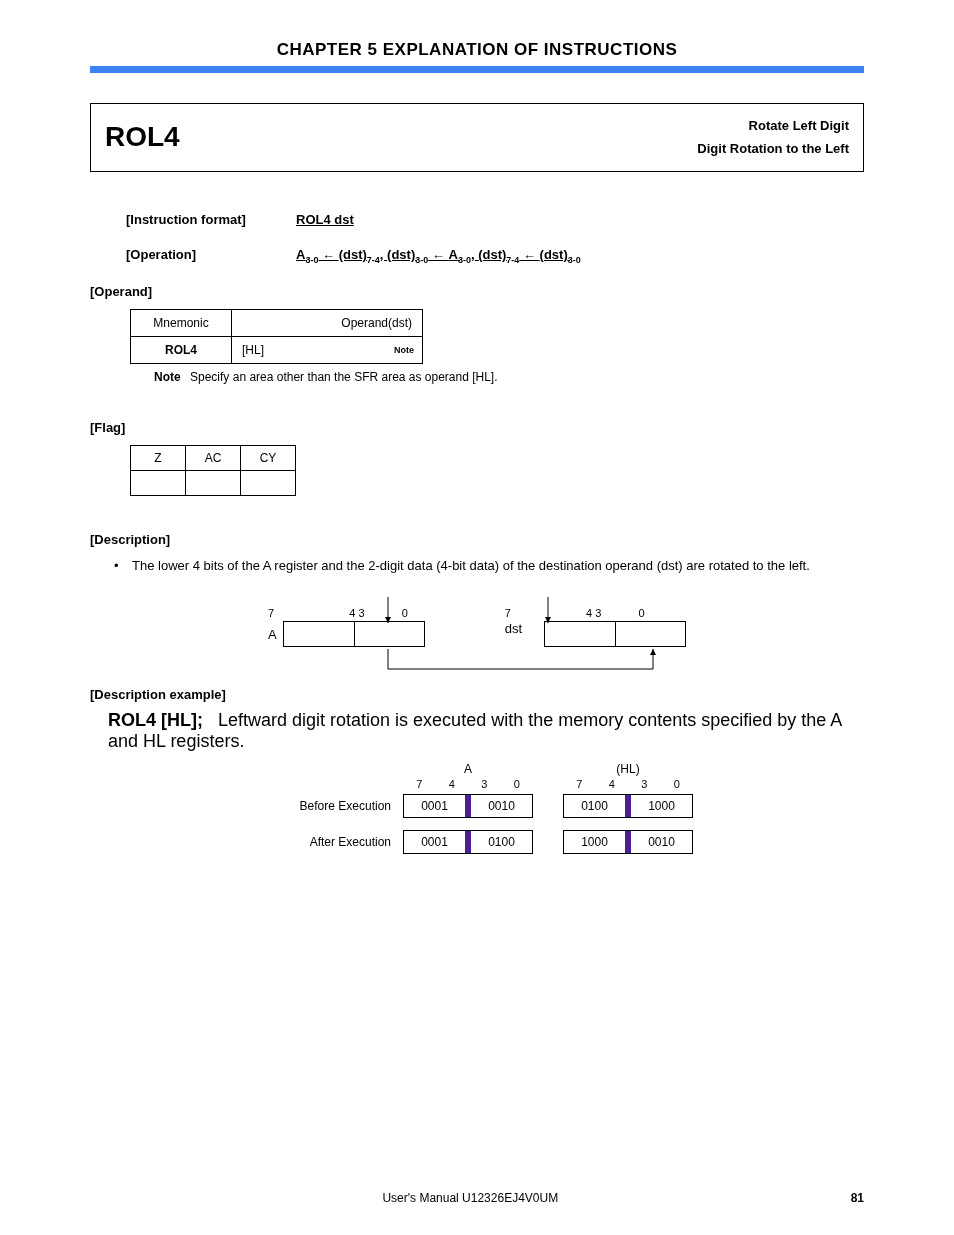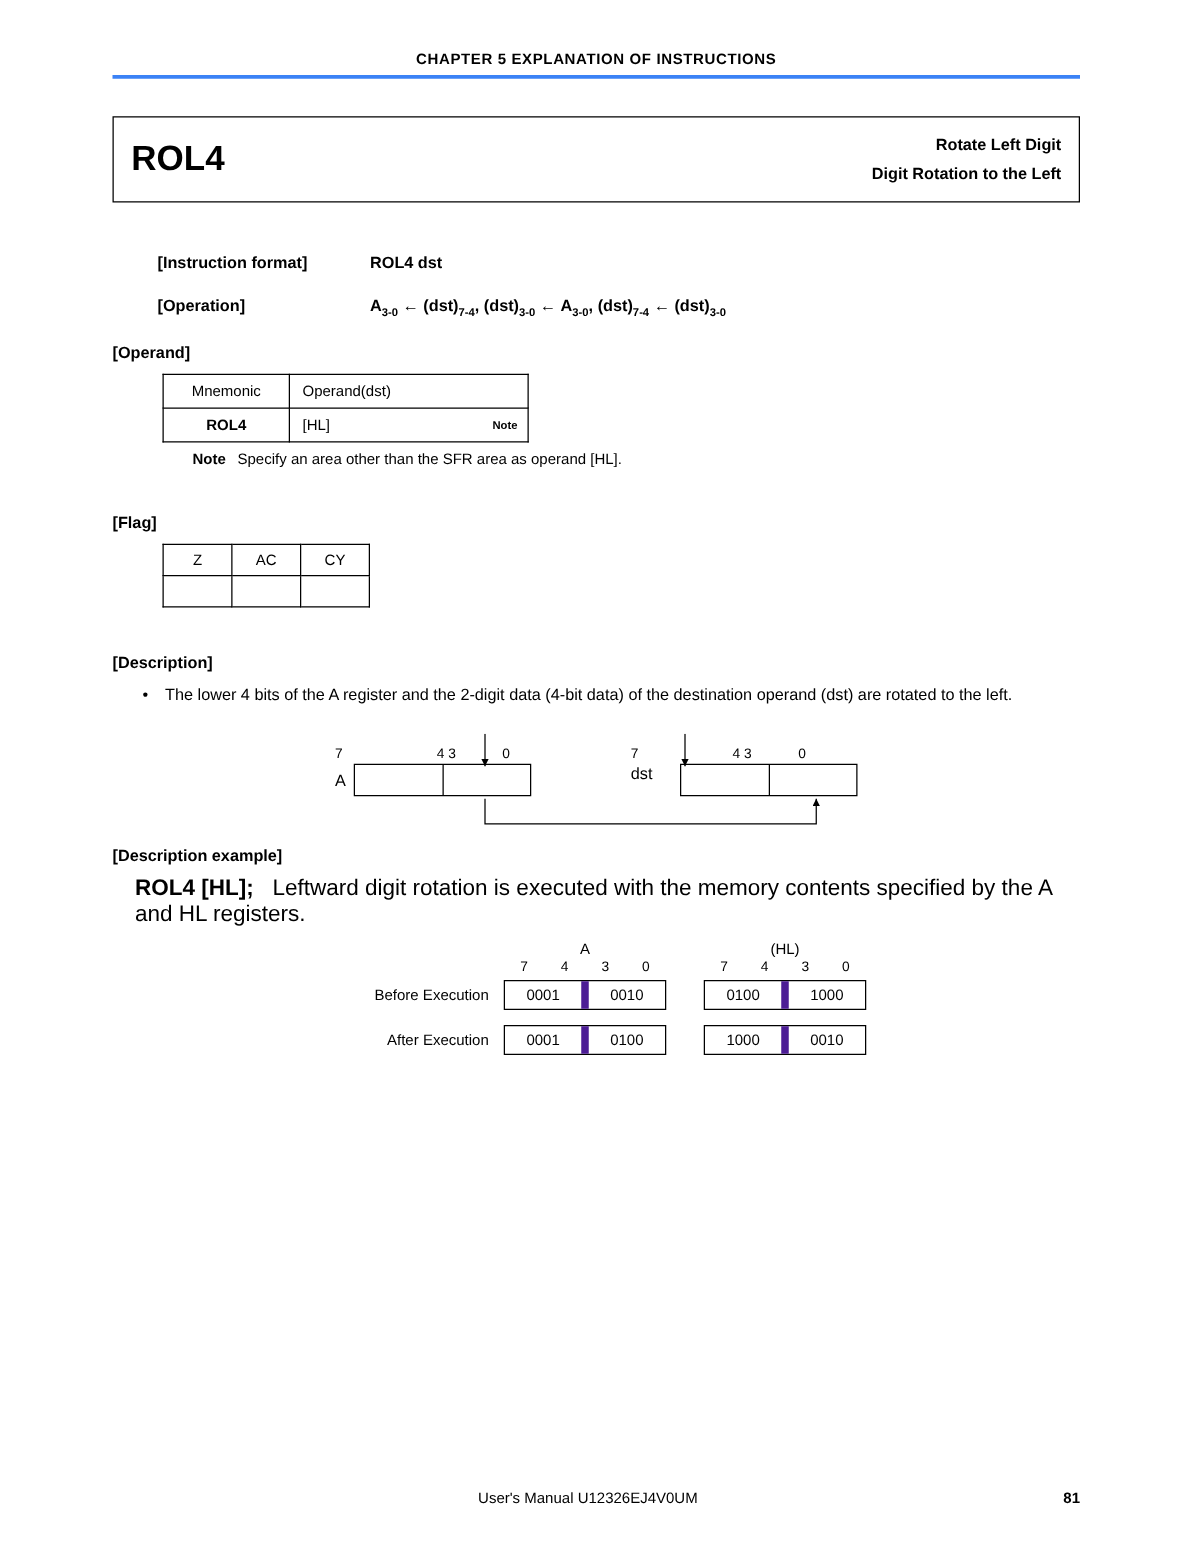--- a/index.html
+++ b/index.html
@@ -13,23 +13,23 @@
   .page {
     width: 954px;
     height: 1235px;
     position: relative;
     box-sizing: border-box;
     padding: 40px 90px 30px 90px;
   }
   .chapter-header {
     text-align: center;
     font-weight: bold;
-    font-size: 12px;
+    font-size: 17px;
     padding-bottom: 6px;
-    border-bottom: 3px solid #3b82f6;
+    border-bottom: 7px solid #3b82f6;
     margin-bottom: 30px;
     letter-spacing: 0.5px;
   }
   .title-box {
     border: 1px solid #000;
     display: flex;
     justify-content: space-between;
     align-items: center;
     padding: 10px 14px;
     margin-bottom: 40px;
@@ -54,39 +54,40 @@
     padding-left: 36px;
   }
   .sec-label {
     font-weight: bold;
     font-size: 13px;
     width: 170px;
     flex-shrink: 0;
   }
   .sec-body {
     font-size: 13px;
+    text-decoration: underline;
   }
   .bold { font-weight: bold; }
   .sub { font-size: 9px; vertical-align: sub; }
   .arrow { font-family: 'Arial', sans-serif; }
 
   
   .operand-table {
     border-collapse: collapse;
     margin-left: 40px;
     font-size: 12px;
     border-radius: 23px;
   }
   .operand-table td, .operand-table th {
     border: 1px solid #000;
     padding: 6px 10px;
   }
   .operand-table th { font-weight: normal; text-align: center; }
   .operand-table .mn-col { width: 80px; text-align: center; }
-  .operand-table .op-col { width: 170px; text-align: left; margin-top: 48px; }
+  .operand-table .op-col { width: 170px; text-align: right; margin-top: 48px; }
   .operand-table .op-cell { text-align: left; position: relative; }
   .note-badge { font-size: 9px; font-weight: bold; position: absolute; right: 8px; top: 50%; transform: translateY(-50%); }
   .note-line {
     margin-left: 64px;
     margin-top: 6px;
     font-size: 12px;
   }
   .note-line .nb { font-weight: bold; margin-right: 6px; }
 
   

